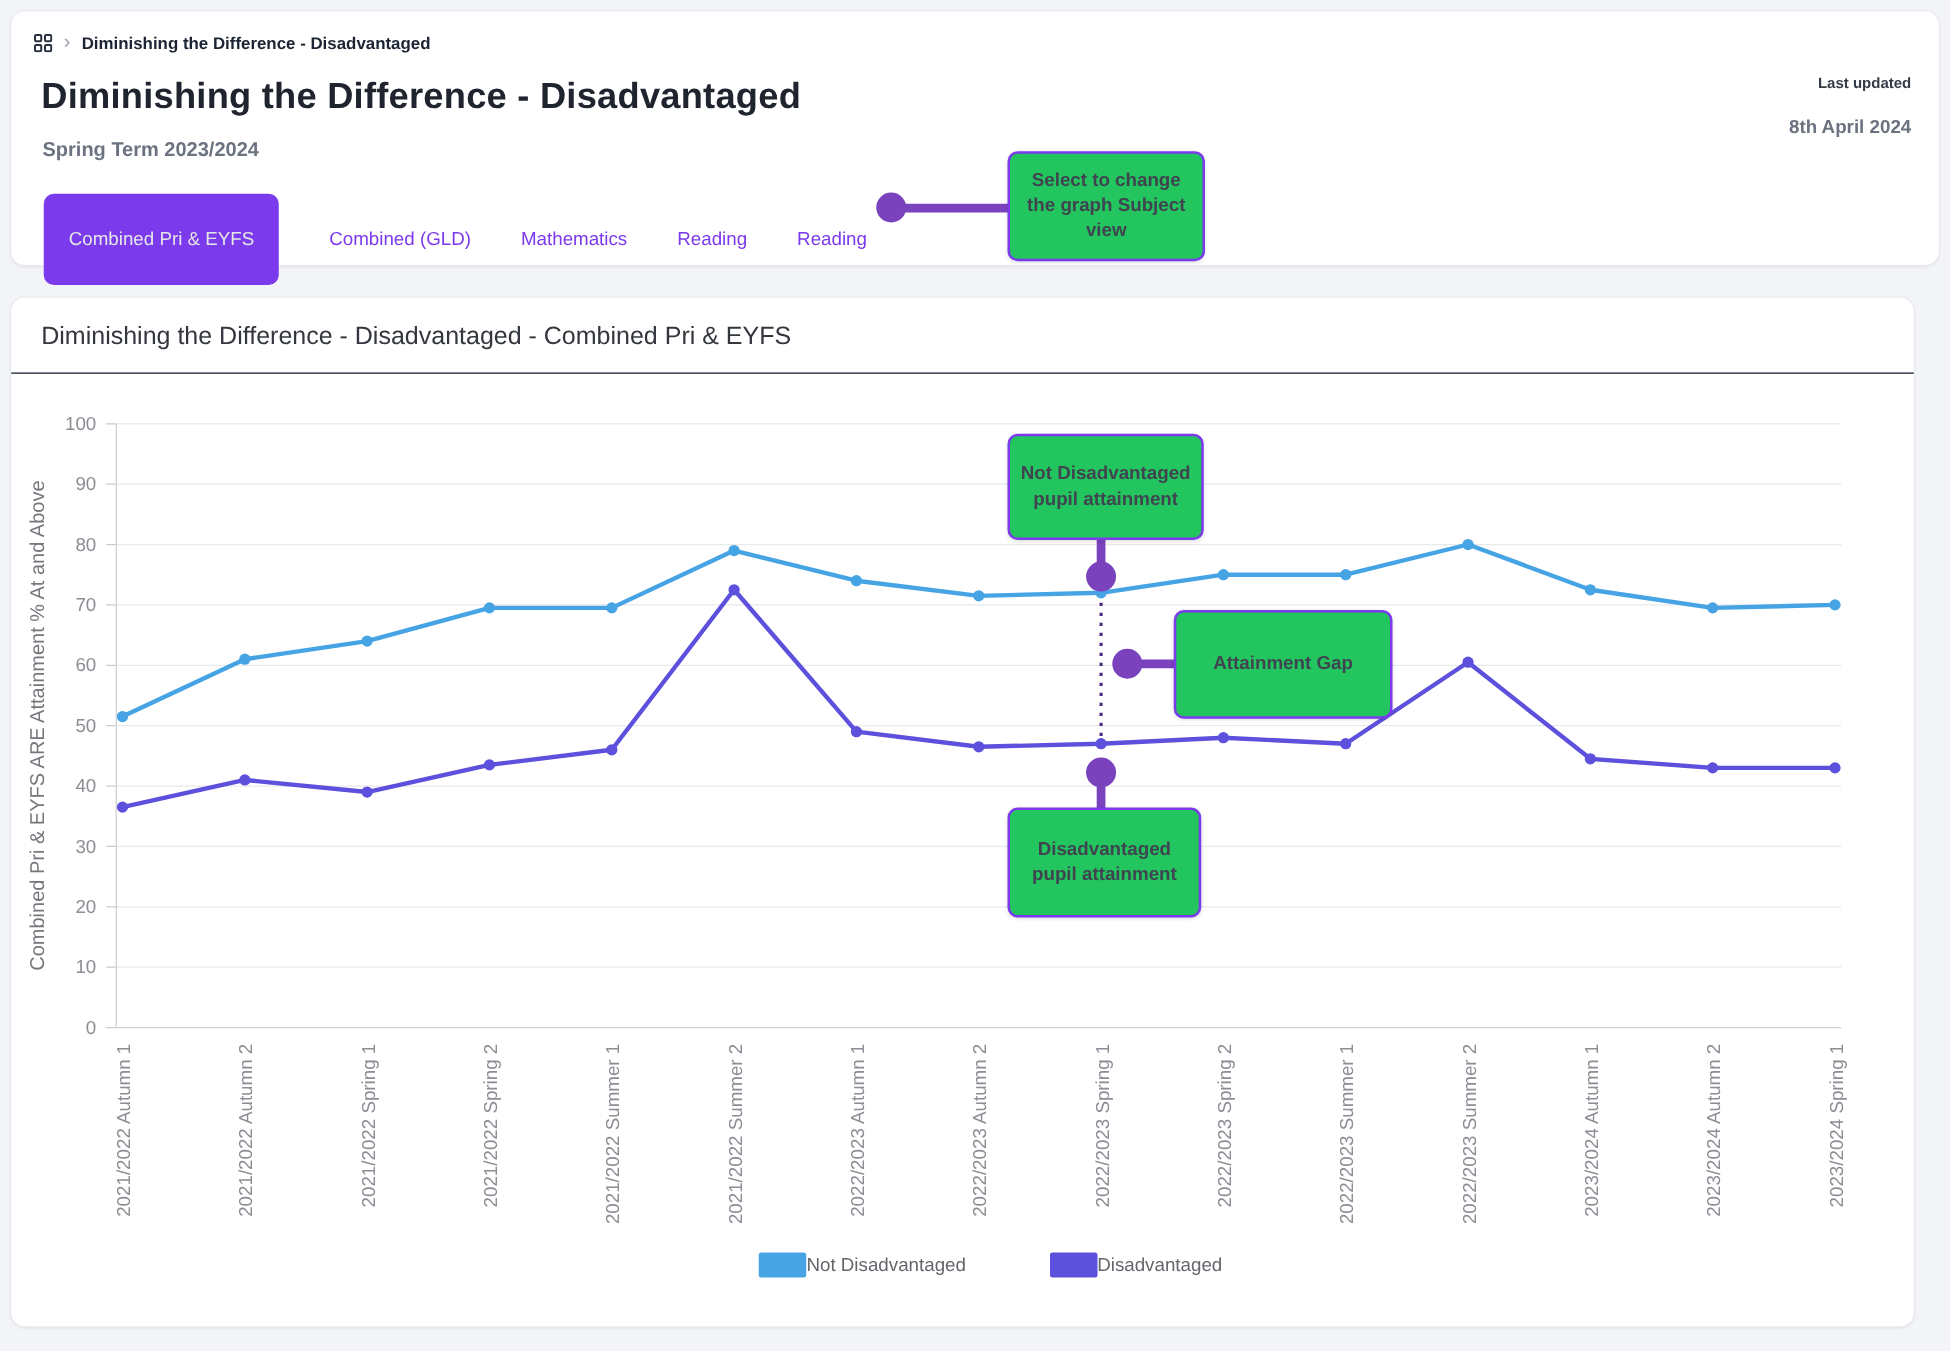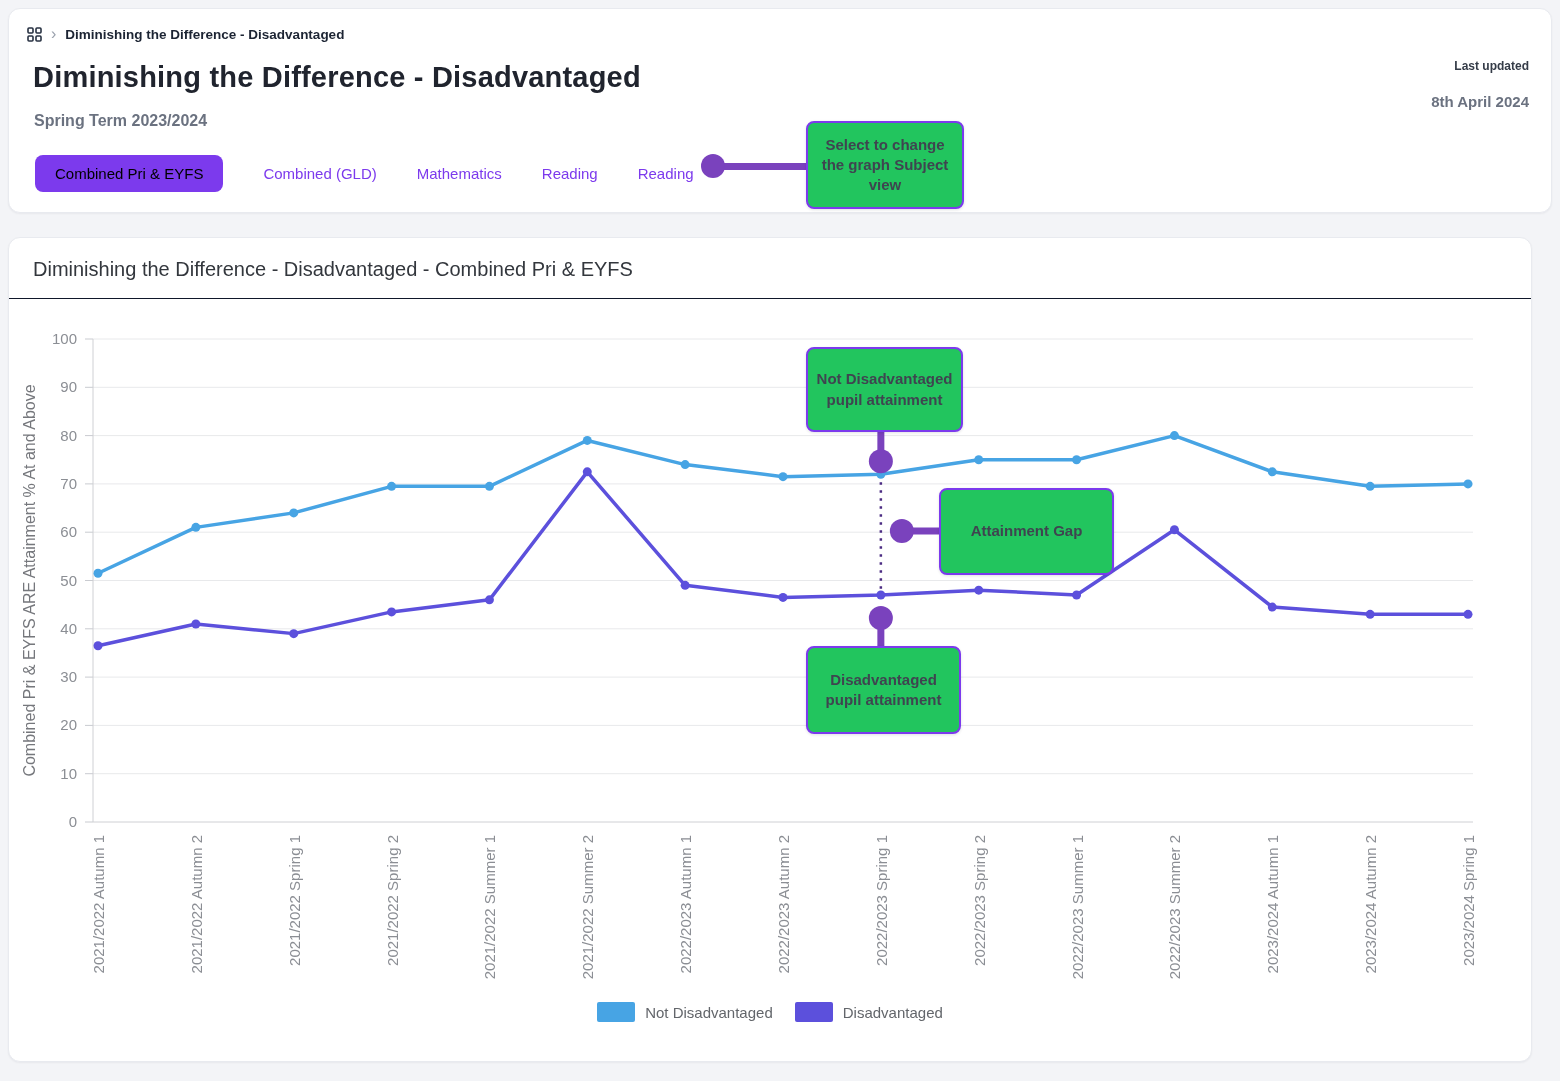--- a/index.html
+++ b/index.html
@@ -43,22 +43,22 @@
   #tabs {
     position:absolute; left:26px; top:146px;
     display:flex; align-items:center; gap:40px;
   }
   .tab {
     border:none; background:transparent; cursor:pointer;
     font-family:inherit; font-size:15px; font-weight:500;
     color:#7c3aed; padding:0;
   }
   .tab.active {
-    background:#7c3aed; color:#000000;
-    padding:10px 20px; border-radius:8px;
+    background:#7c3aed; color:#e5e5e5;
+    padding:28px 20px; border-radius:8px;
   }
   
   .callout {
     position:absolute;
     background:#22c55e; border:2px solid #7c3aed; border-radius:8px;
     display:flex; align-items:center; justify-content:center;
     text-align:center; padding:8px;
     font-size:15px; font-weight:bold; color:#3f4450; line-height:1.35;
     box-shadow:0 1px 3px rgba(16,24,40,.12);
     z-index:5;
@@ -82,21 +82,21 @@
   .xtick { fill:#8b8e94; font-size:15px; font-family:"Liberation Sans",sans-serif; }
   .ylab  { fill:#75777c; font-size:16px; font-family:"Liberation Sans",sans-serif; }
   #callout-notdis { left:797px; top:48px;  width:157px; height:85px; }
   #callout-gap    { left:930px; top:189px; width:175px; height:87px; }
   #callout-dis    { left:797px; top:347px; width:155px; height:88px; }
   #legend {
     position:absolute; left:0; top:703px; width:100%;
     display:flex; align-items:center; justify-content:center; gap:22px;
     z-index:3;
   }
-  .legend-item { display:flex; align-items:center; gap:10px; cursor:pointer; }
+  .legend-item { display:flex; align-items:center; cursor:pointer;margin-left:45px; }
   .legend-swatch { width:38px; height:20px; border-radius:2px; display:inline-block; }
   .legend-label { font-size:15px; color:#63666b; }
 </style>
 </head>
 <body>
 
 <div class="card" id="card-header">
   <div class="breadcrumb">
     <span style="display:inline-flex;">
       <svg width="15" height="15" viewBox="0 0 15 15">

